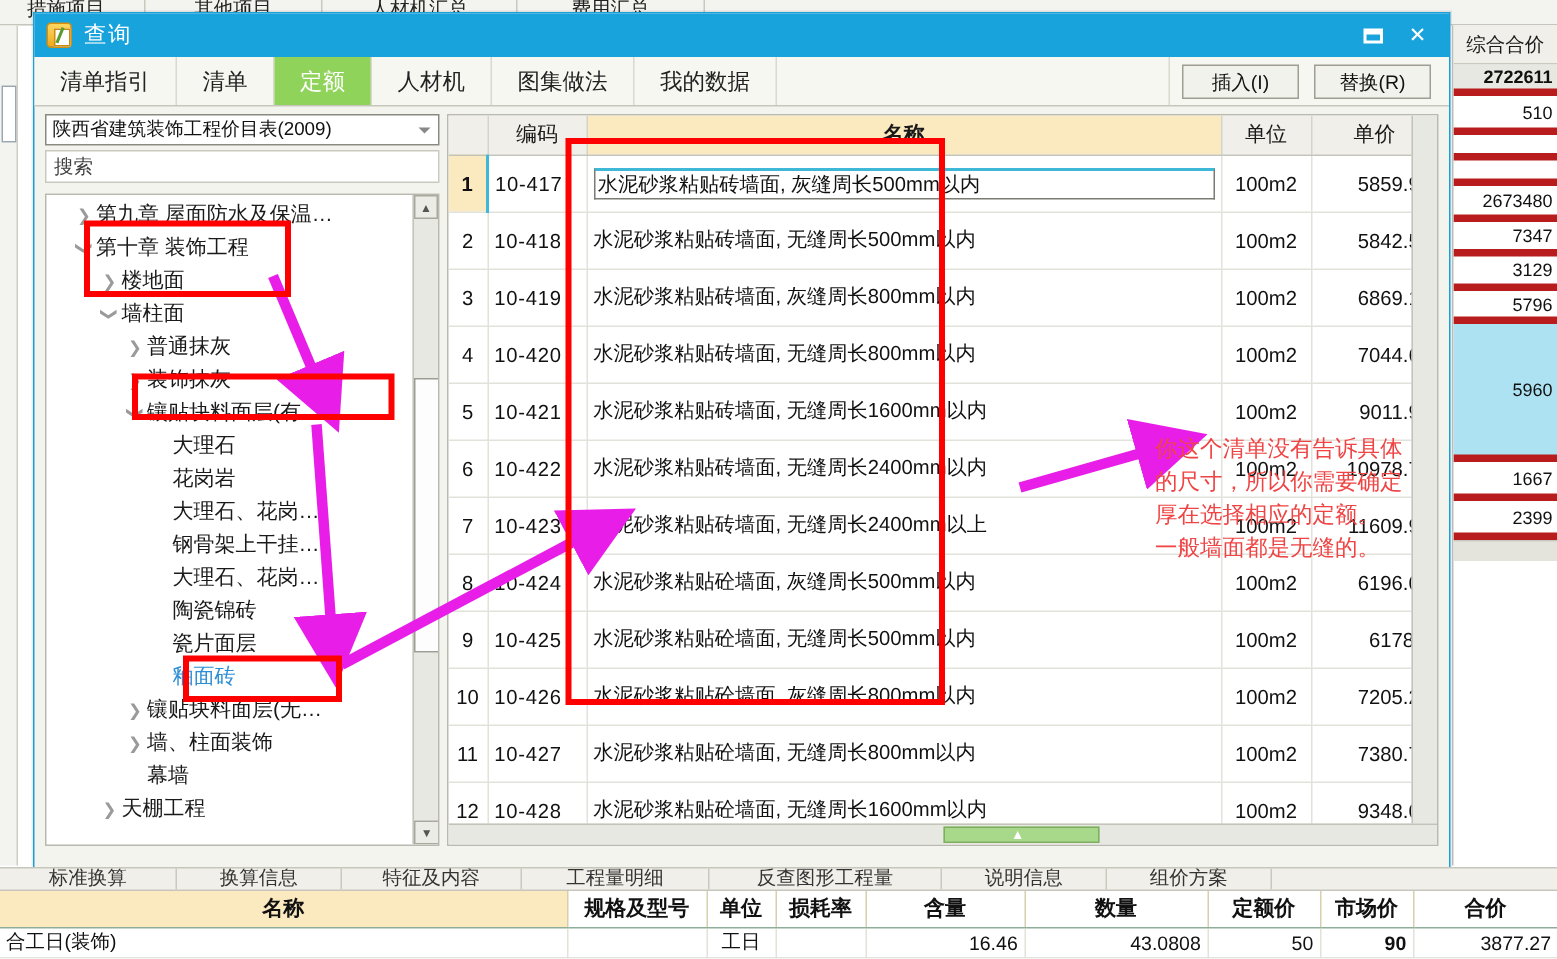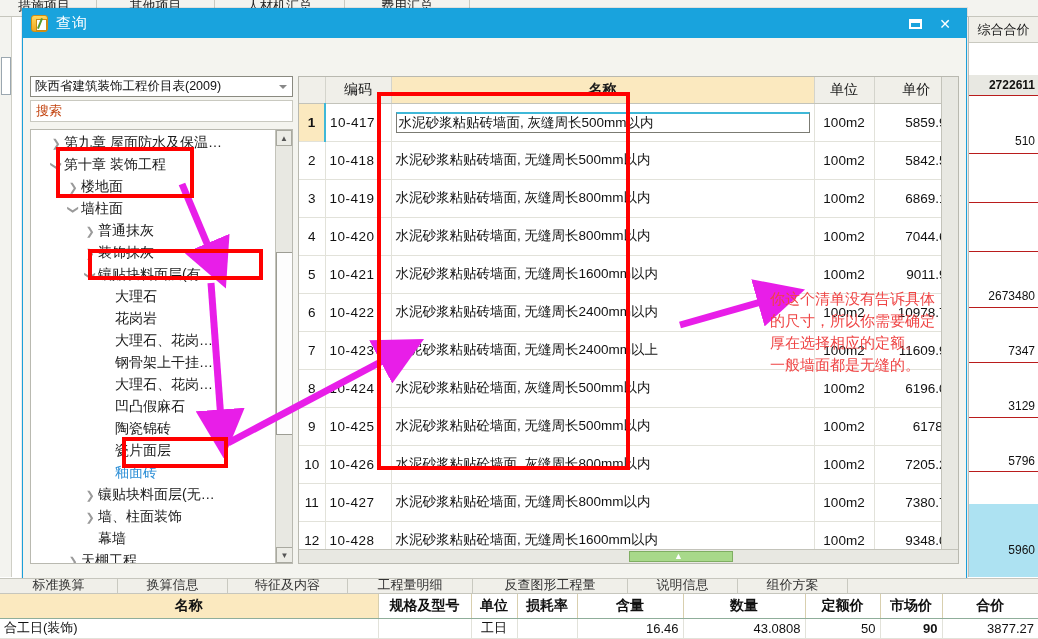--- a/index.html
+++ b/index.html
@@ -37,24 +37,24 @@
     position:absolute; left:968px; top:17px; width:70px; height:560px;
     background:#ffffff; overflow:hidden;
     border-left:1px solid #bdbdb5;
   }
   .rp-header {
     height:26px; line-height:26px; text-align:center;
     font-size:13px; color:#1a1a1a; background:#f0efe9;
     border-bottom:1px solid #c9c9c0; white-space:nowrap;
   }
   .rp-row {
-    border-bottom:1px solid #b91c1c; text-align:right;
+    border-bottom:5px solid #b91c1c; text-align:right;
     padding-right:3px; font-size:12px; color:#111;
     display:flex; align-items:center; justify-content:flex-end;
-    overflow:hidden; white-space:nowrap;margin-top:32px;
+    overflow:hidden; white-space:nowrap;
   }
   .rp-row.bold { font-weight:bold; background:#e8e8e2; }
   .rp-row.hl { background:#ade2f2; }
   .rp-foot { height:14px; background:#e4e4dd; border-top:1px solid #c9c9c0; }
 
   
   .dialog {
     position:absolute; left:22px; top:8px; width:945px; height:572px;
     background:#f4f4ef; border:1px solid #1a9fd9;
     box-shadow:0 0 0 1px rgba(0,0,0,.08);
@@ -115,21 +115,21 @@
     padding-left:4px; position:relative;
   }
   .combo-arrow {
     position:absolute; right:5px; top:8px; width:0;height:0;
     border-left:4px solid transparent; border-right:4px solid transparent;
     border-top:4px solid #888;
   }
   .searchbox {
     margin-top:3px; height:22px; border:1px solid #c9c9c0; background:#fff;
     display:flex; align-items:center; padding-left:5px;
-    font-size:13px; color:#c2410c;
+    font-size:13px; color:#404040;
   }
   .treebox {
     margin-top:3px; position:absolute; top:50px; left:0; right:0; bottom:0;
     border:1px solid #b9b9b0; background:#fff; overflow:hidden;
   }
   .tree { position:absolute; left:0; top:0; right:17px; bottom:0; overflow:hidden; padding-top:2px;}
   .tnode {
     height:22px; display:flex; align-items:center; font-size:14px; color:#1a1a1a;
     white-space:nowrap;
   }
@@ -261,20 +261,33 @@
       <div class="win-btns">
         <div class="win-btn">
           <span class="min-glyph"></span>
         </div>
         <div class="win-btn">
           <span>✕</span>
         </div>
       </div>
     </div>
 
+    <div class="tabstrip">
+      <div class="tab">清单指引</div>
+      <div class="tab">清单</div>
+      <div class="tab active">定额</div>
+      <div class="tab">人材机</div>
+      <div class="tab">图集做法</div>
+      <div class="tab">我的数据</div>
+      <div class="tabstrip-spacer"></div>
+      <div class="tb-buttons">
+        <div class="tb-btn">插入(I)</div>
+        <div class="tb-btn">替换(R)</div>
+      </div>
+    </div>
 
     <div class="dlg-body">
 
       <div class="leftpane">
         <div class="combo">
           <span>陕西省建筑装饰工程价目表(2009)</span>
           <span class="combo-arrow"></span>
         </div>
         <div class="searchbox">
           <span>搜索</span>
@@ -321,24 +334,20 @@
                 <span class="exp"></span>
                 <span class="lbl">大理石、花岗…</span>
               </div>
               <div class="tnode" style="padding-left: 68px;">
                 <span class="exp"></span>
                 <span class="lbl">钢骨架上干挂…</span>
               </div>
               <div class="tnode" style="padding-left: 68px;">
                 <span class="exp"></span>
                 <span class="lbl">大理石、花岗…</span>
-              </div>
-              <div class="tnode" style="padding-left: 68px;">
-                <span class="exp"></span>
-                <span class="lbl">凹凸假麻石</span>
               </div>
               <div class="tnode" style="padding-left: 68px;">
                 <span class="exp"></span>
                 <span class="lbl">陶瓷锦砖</span>
               </div>
               <div class="tnode" style="padding-left: 68px;">
                 <span class="exp"></span>
                 <span class="lbl">瓷片面层</span>
               </div>
               <div class="tnode sel" style="padding-left: 68px;">

